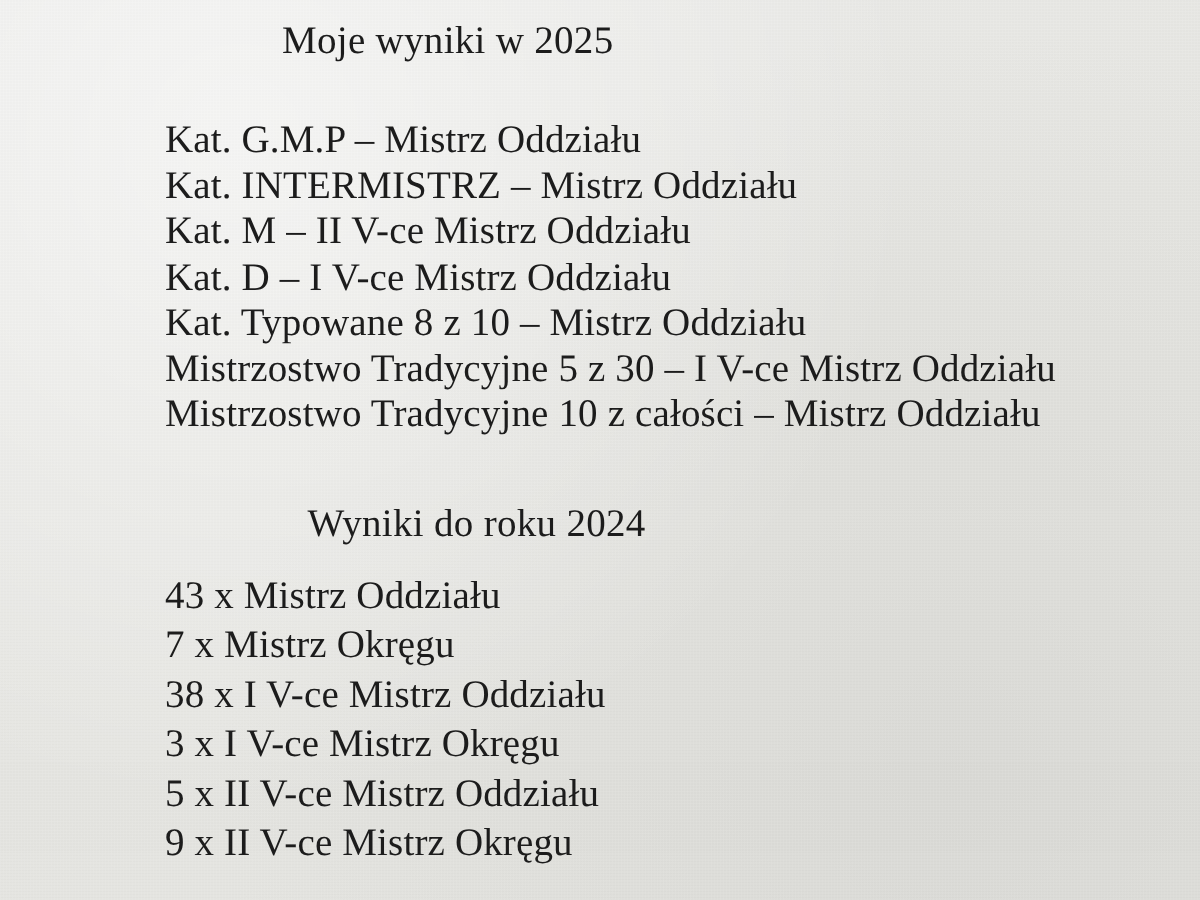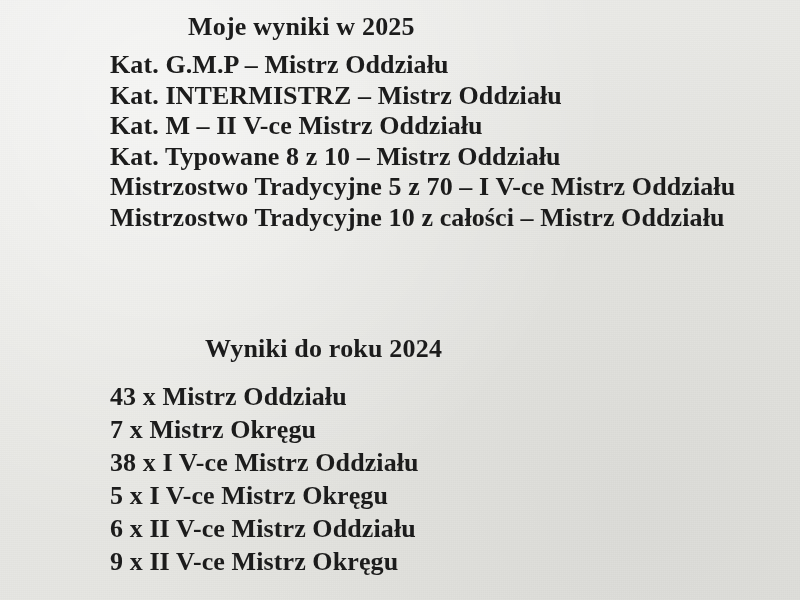--- a/index.html
+++ b/index.html
@@ -30,36 +30,35 @@
     pointer-events: none;
     opacity: 0.35;
     background-image:
       repeating-linear-gradient(0deg, rgba(255,255,255,0.12) 0px, rgba(255,255,255,0.12) 1px, rgba(0,0,0,0.02) 1px, rgba(0,0,0,0.02) 2px),
       repeating-linear-gradient(90deg, rgba(255,255,255,0.10) 0px, rgba(255,255,255,0.10) 1px, rgba(0,0,0,0.02) 1px, rgba(0,0,0,0.02) 2px);
   }
   .content {
     position: relative;
     width: 728px;
     height: 600px;
-    font-weight: bold;
   }
   .heading {
     position: absolute;
     font-size: 26px;
     letter-spacing: 0.2px;
     white-space: nowrap;
   }
   #title-2025 { left: 188px; top: 12px; }
   #title-2024 { left: 205px; top: 334px; }
 
   .block {
     position: absolute;
     left: 110px;
   }
-  #results-2025 { top: 50px; }
+  #results-2025 { top: 78px; }
   #results-2024 { top: 380px; }
 
   .line {
     font-size: 26px;
     line-height: 30.5px;
     white-space: nowrap;
     letter-spacing: 0.1px;
   }
   #results-2024 .line {
     line-height: 33px;
@@ -72,29 +71,30 @@
 <div class="grain"></div>
 
 <div class="content">
 
   <div class="heading" id="title-2025">Moje wyniki w 2025</div>
 
   <div class="block" id="results-2025">
     <div class="line">Kat. G.M.P – Mistrz Oddziału</div>
     <div class="line">Kat. INTERMISTRZ – Mistrz Oddziału</div>
     <div class="line">Kat. M – II V-ce Mistrz Oddziału</div>
+    <div class="line">Kat. D – I V-ce Mistrz Oddziału</div>
     <div class="line">Kat. Typowane 8 z 10 – Mistrz Oddziału</div>
-    <div class="line">Mistrzostwo  Tradycyjne  5 z 70 – I V-ce Mistrz Oddziału</div>
+    <div class="line">Mistrzostwo  Tradycyjne  5 z 30 – I V-ce Mistrz Oddziału</div>
     <div class="line">Mistrzostwo Tradycyjne 10 z całości – Mistrz Oddziału</div>
   </div>
 
   <div class="heading" id="title-2024">Wyniki do roku 2024</div>
 
   <div class="block" id="results-2024">
     <div class="line">43 x Mistrz Oddziału</div>
     <div class="line">7 x Mistrz Okręgu</div>
     <div class="line">38 x I V-ce Mistrz Oddziału</div>
-    <div class="line">5 x I V-ce Mistrz Okręgu</div>
-    <div class="line">6 x II V-ce Mistrz Oddziału</div>
+    <div class="line">3 x I V-ce Mistrz Okręgu</div>
+    <div class="line">5 x II V-ce Mistrz Oddziału</div>
     <div class="line">9 x II V-ce Mistrz Okręgu</div>
   </div>
 
 </div>
 
 </body></html>

